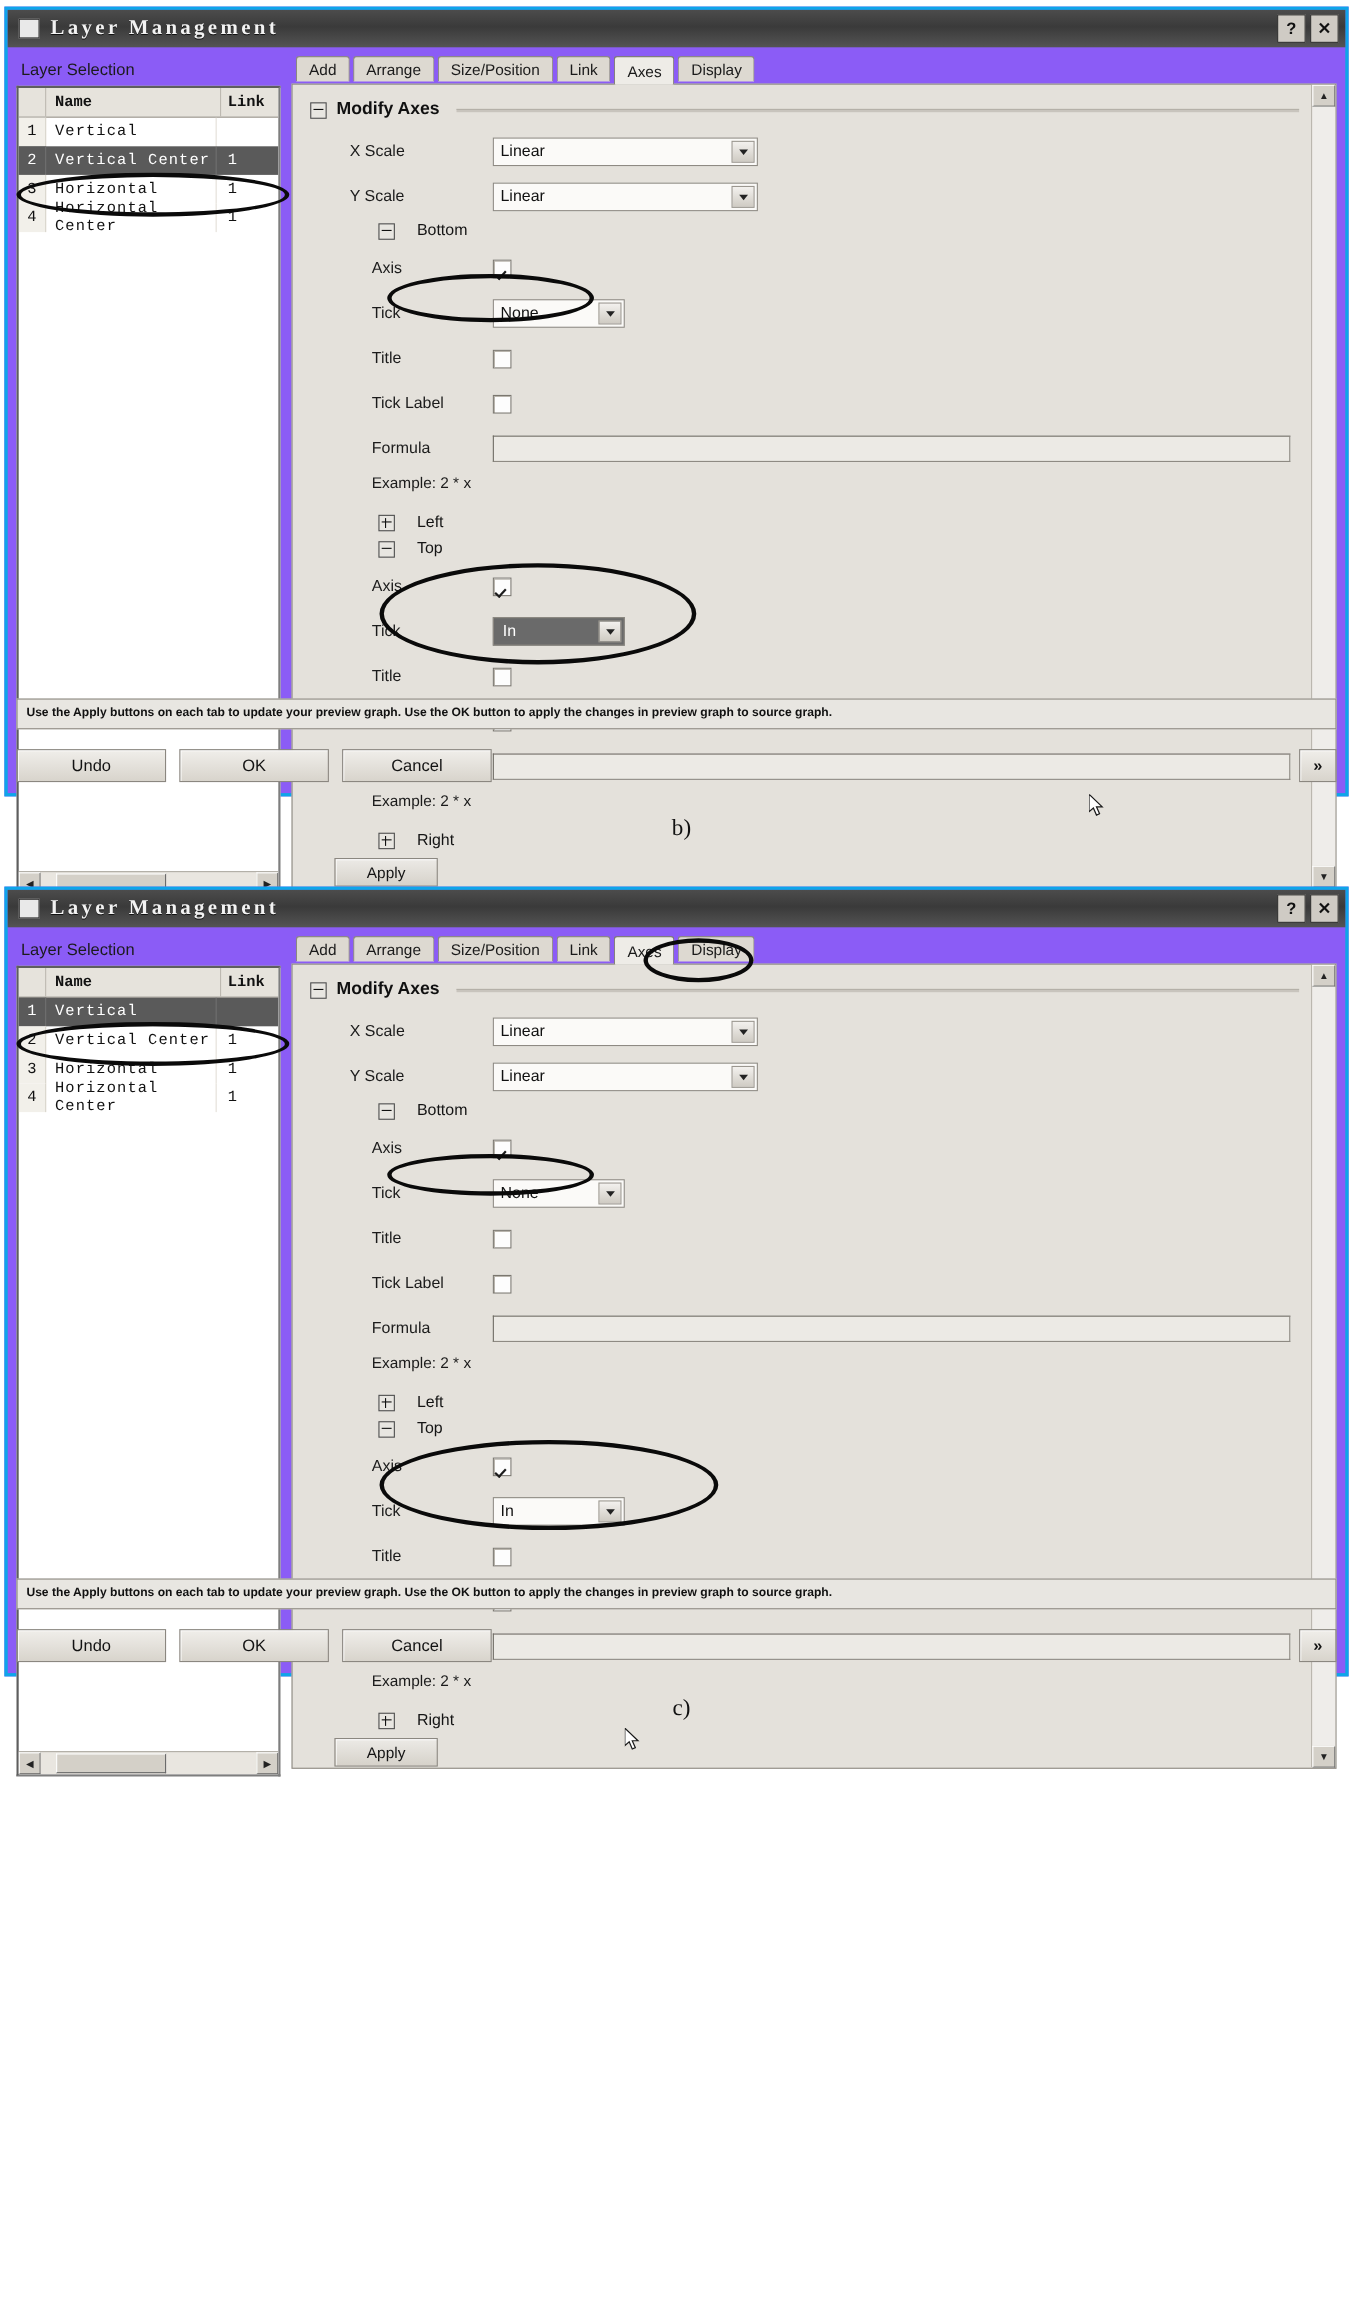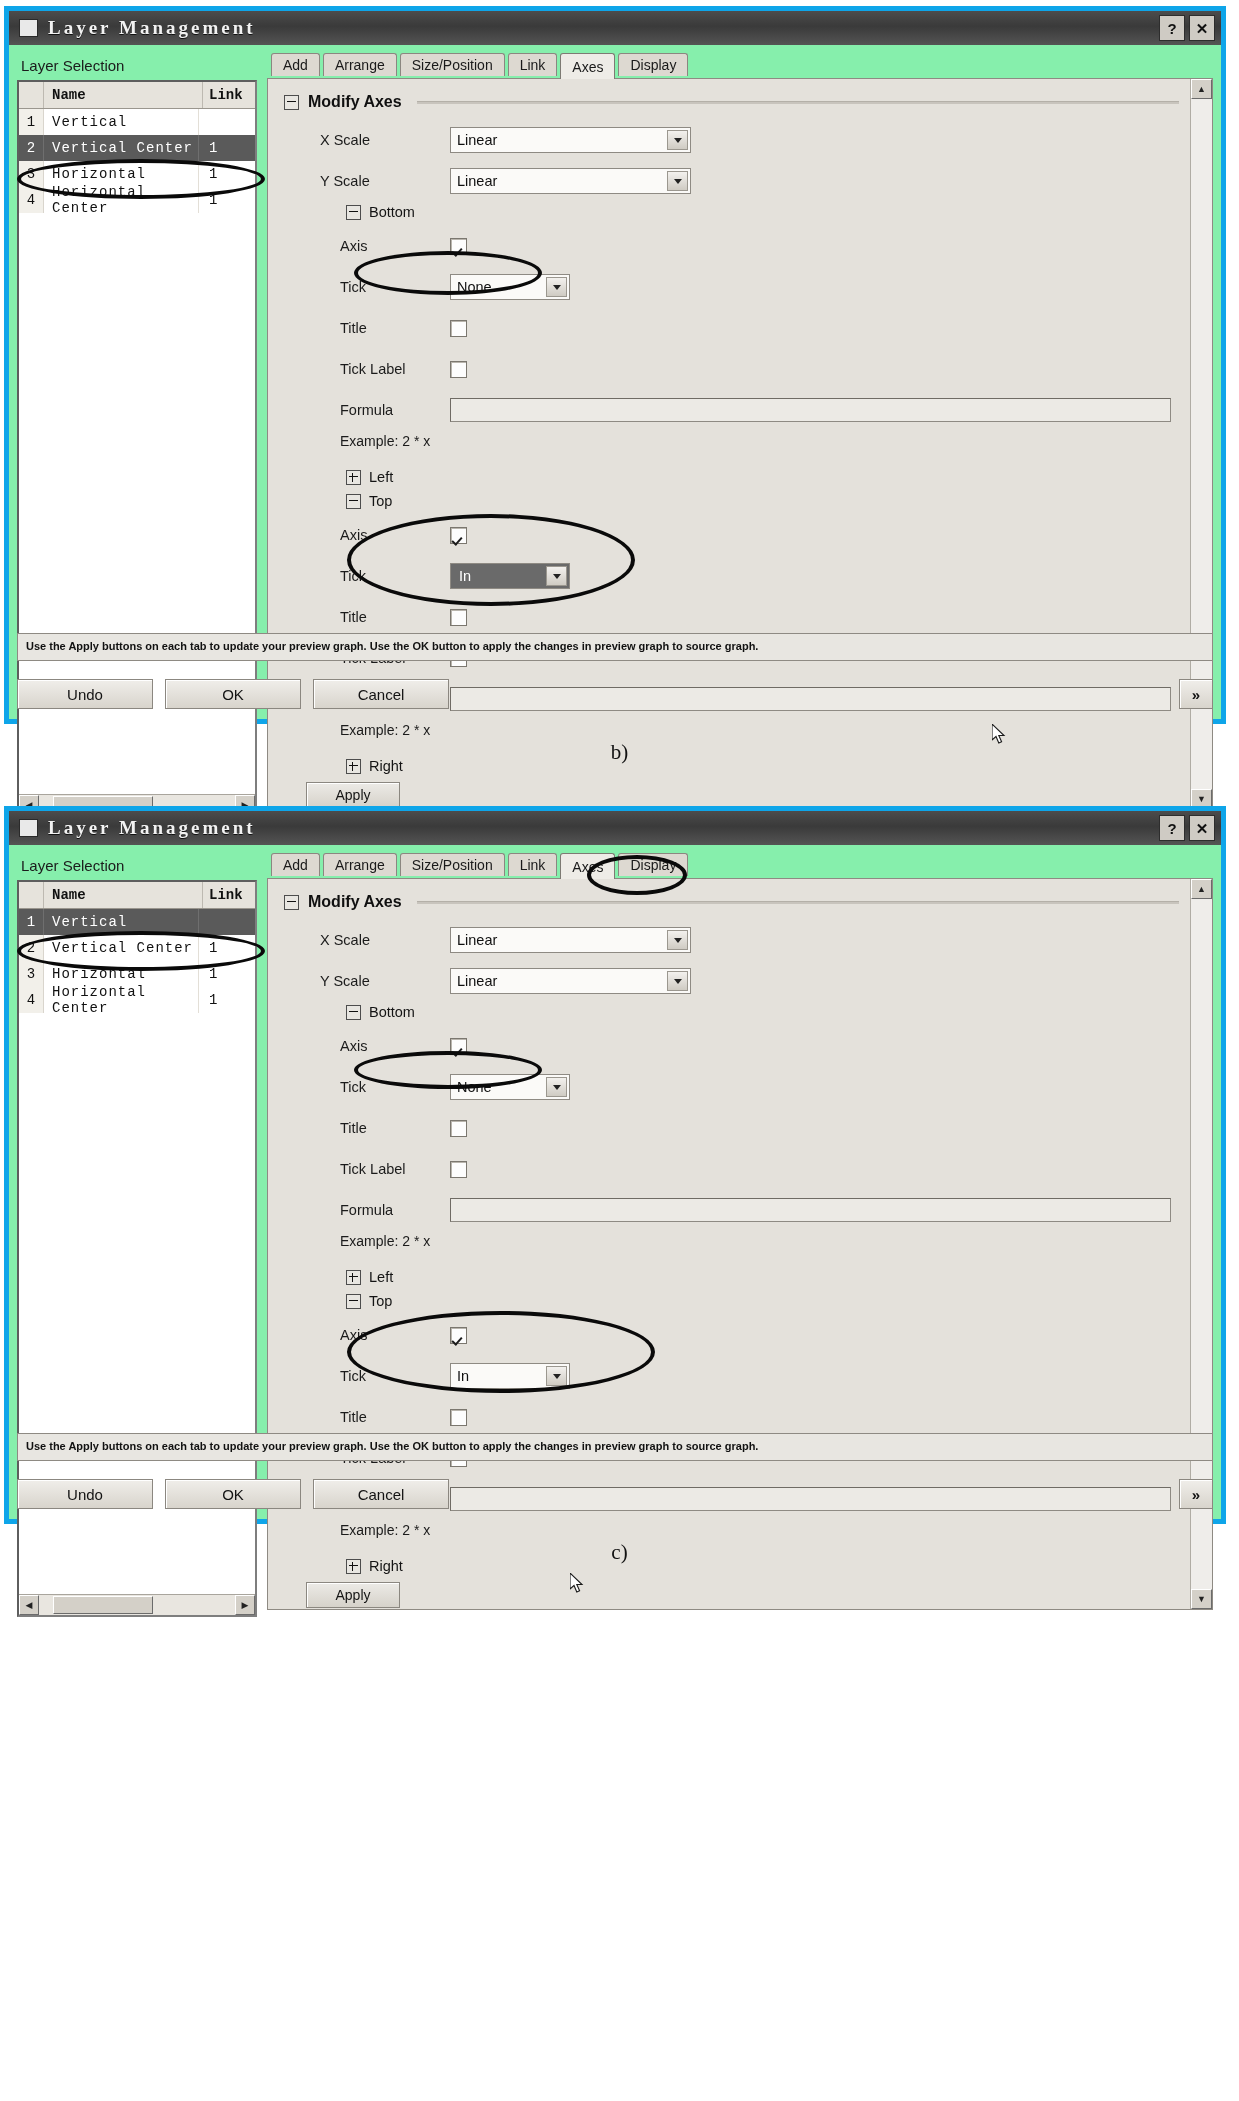--- a/index.html
+++ b/index.html
@@ -15,22 +15,22 @@
   .page {
     position: relative;
     width: 1239px;
     height: 2101px;
     overflow: hidden;
   }
 
   
   .dialog {
     position: absolute;
-    background: #86efac;
-    border: 5px solid #0ea5e9;
+    background: #8b5cf6;
+    border: 3px solid #0ea5e9;
     box-sizing: border-box;
   }
   .dlg-b { left: 4px;  top: 6px;   width: 1222px; height: 718px; }
   .dlg-c { left: 4px;  top: 806px; width: 1222px; height: 718px; }
 
   
   .titlebar {
     position: relative;
     height: 34px;
     background: linear-gradient(to bottom, #4c4c4c 0%, #3a3a3a 45%, #545454 100%);
@@ -378,21 +378,21 @@
     margin-right: 8px;
   }
   .example {
     font-size: 14px;
     color: #1b1b1b;
     margin-left: 56px;
   }
   .node {
     display: flex;
     align-items: center;
-    gap: 8px;
+    gap: 20px;
     margin: 6px 0 8px 22px;
     font-size: 14.5px;
     color: #141414;
     padding-left: 40px;
   }
   .apply-btn {
     margin-left: 22px;
     margin-top: 6px;
     width: 94px; height: 26px;
     background: linear-gradient(to bottom,#eceae6,#d6d2ca);

